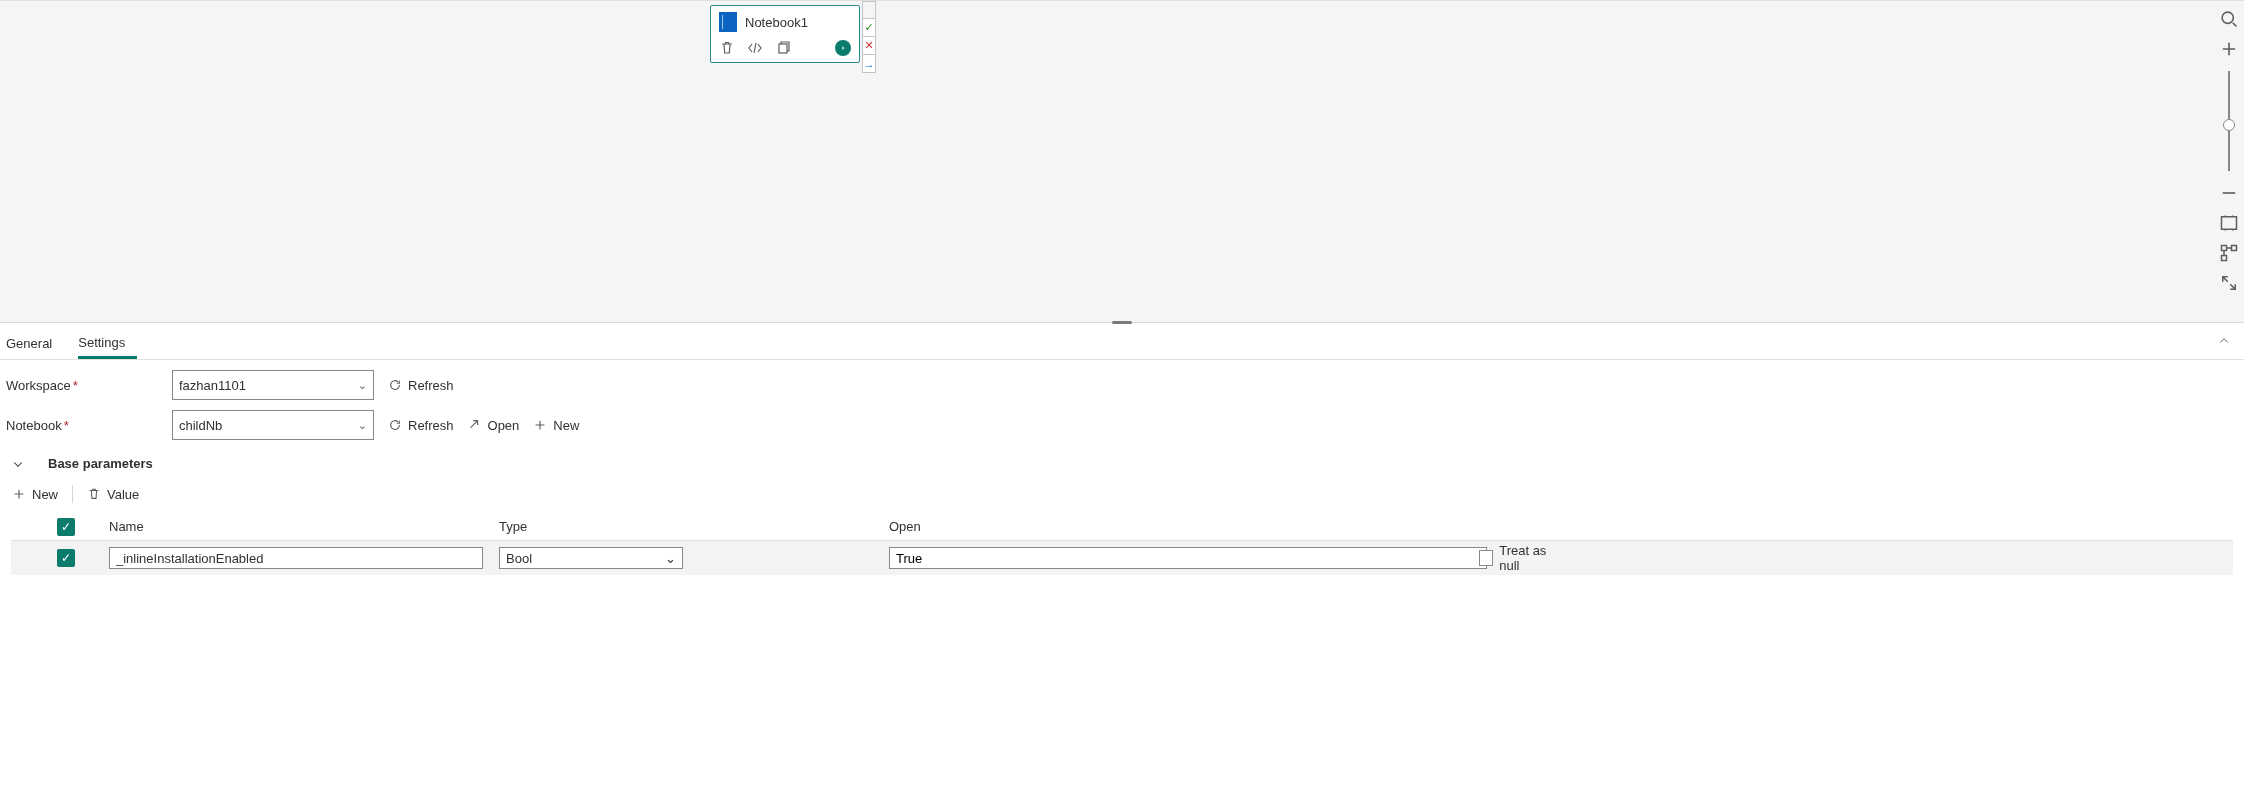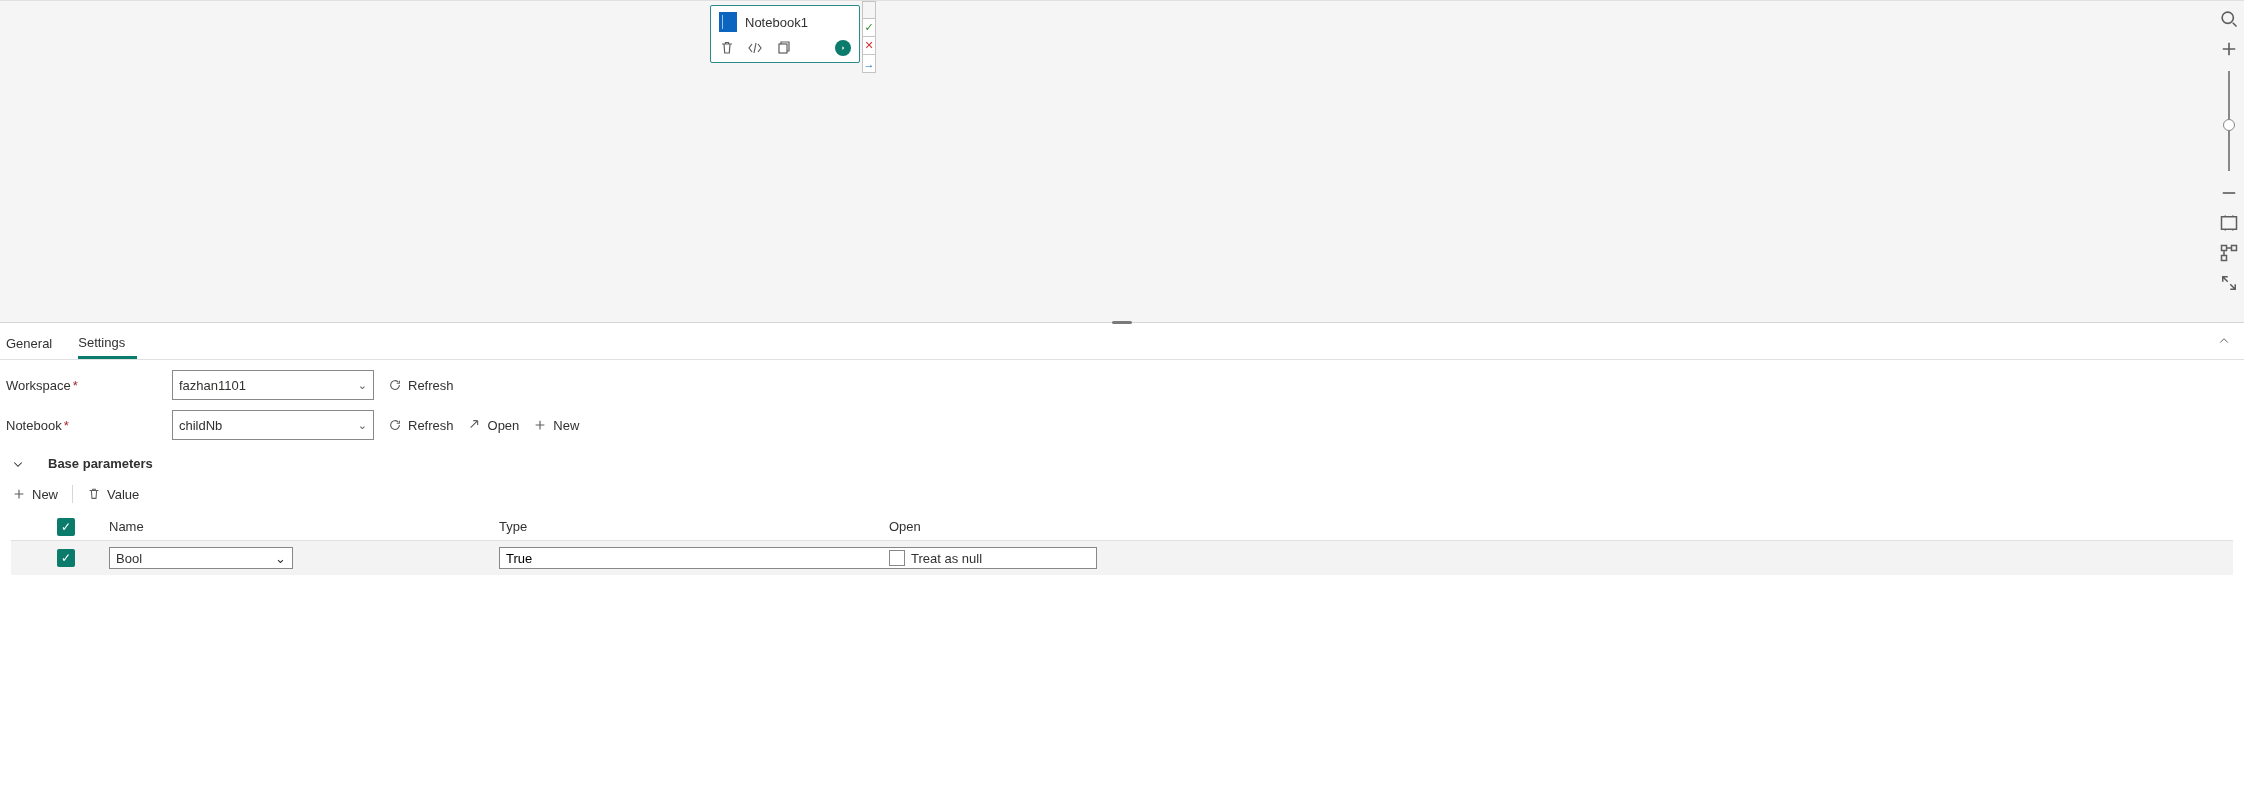--- a/index.html
+++ b/index.html
@@ -393,20 +393,23 @@
       <div><span class="chk-box">✓</span></div>
       <div>Name</div>
       <div>Type</div>
       <div>Open</div>
       <div></div>
     </div>
     <div class="param-row">
       <div></div>
       <div><span class="chk-box">✓</span></div>
       <div>
+        <input class="text-input" value="_inlineInstallationEnabled" style="">
+      </div>
+      <div>
         <div class="type-select">
           <span>Bool</span>
           <span class="caret">⌄</span>
         </div>
       </div>
       <div>
         <input class="value-input" value="True" style="">
       </div>
       <div class="treat-null">
         <span class="empty-chk"></span>

